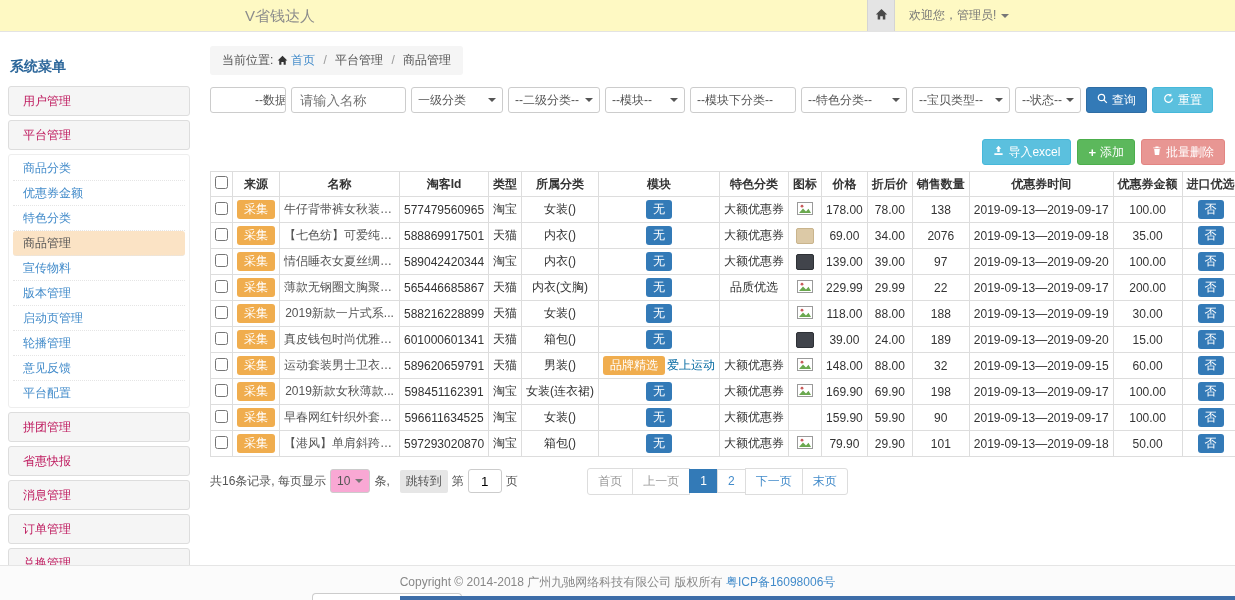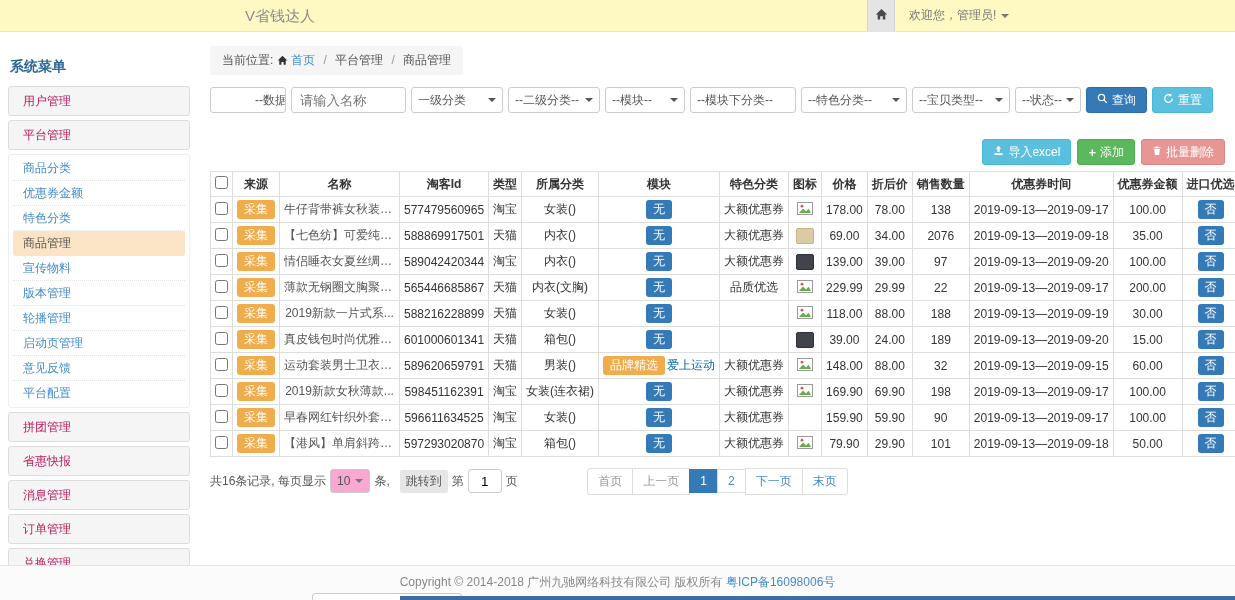--- a/index.html
+++ b/index.html
@@ -113,22 +113,22 @@
   <div id="sidebar-menu">
       <div class="side-group">用户管理</div>
       <div class="side-group">平台管理</div>
       <div class="side-sub">
         <a class="side-link">商品分类</a>
         <a class="side-link">优惠券金额</a>
         <a class="side-link">特色分类</a>
         <a class="side-link active">商品管理</a>
         <a class="side-link">宣传物料</a>
         <a class="side-link">版本管理</a>
+        <a class="side-link">启动页管理</a>
         <a class="side-link">轮播管理</a>
-        <a class="side-link">启动页管理</a>
         <a class="side-link">意见反馈</a>
         <a class="side-link">平台配置</a>
       </div>
       <div class="side-group">拼团管理</div>
       <div class="side-group">省惠快报</div>
       <div class="side-group">消息管理</div>
       <div class="side-group">订单管理</div>
       <div class="side-group">兑换管理</div>
     </div>
 </aside>

